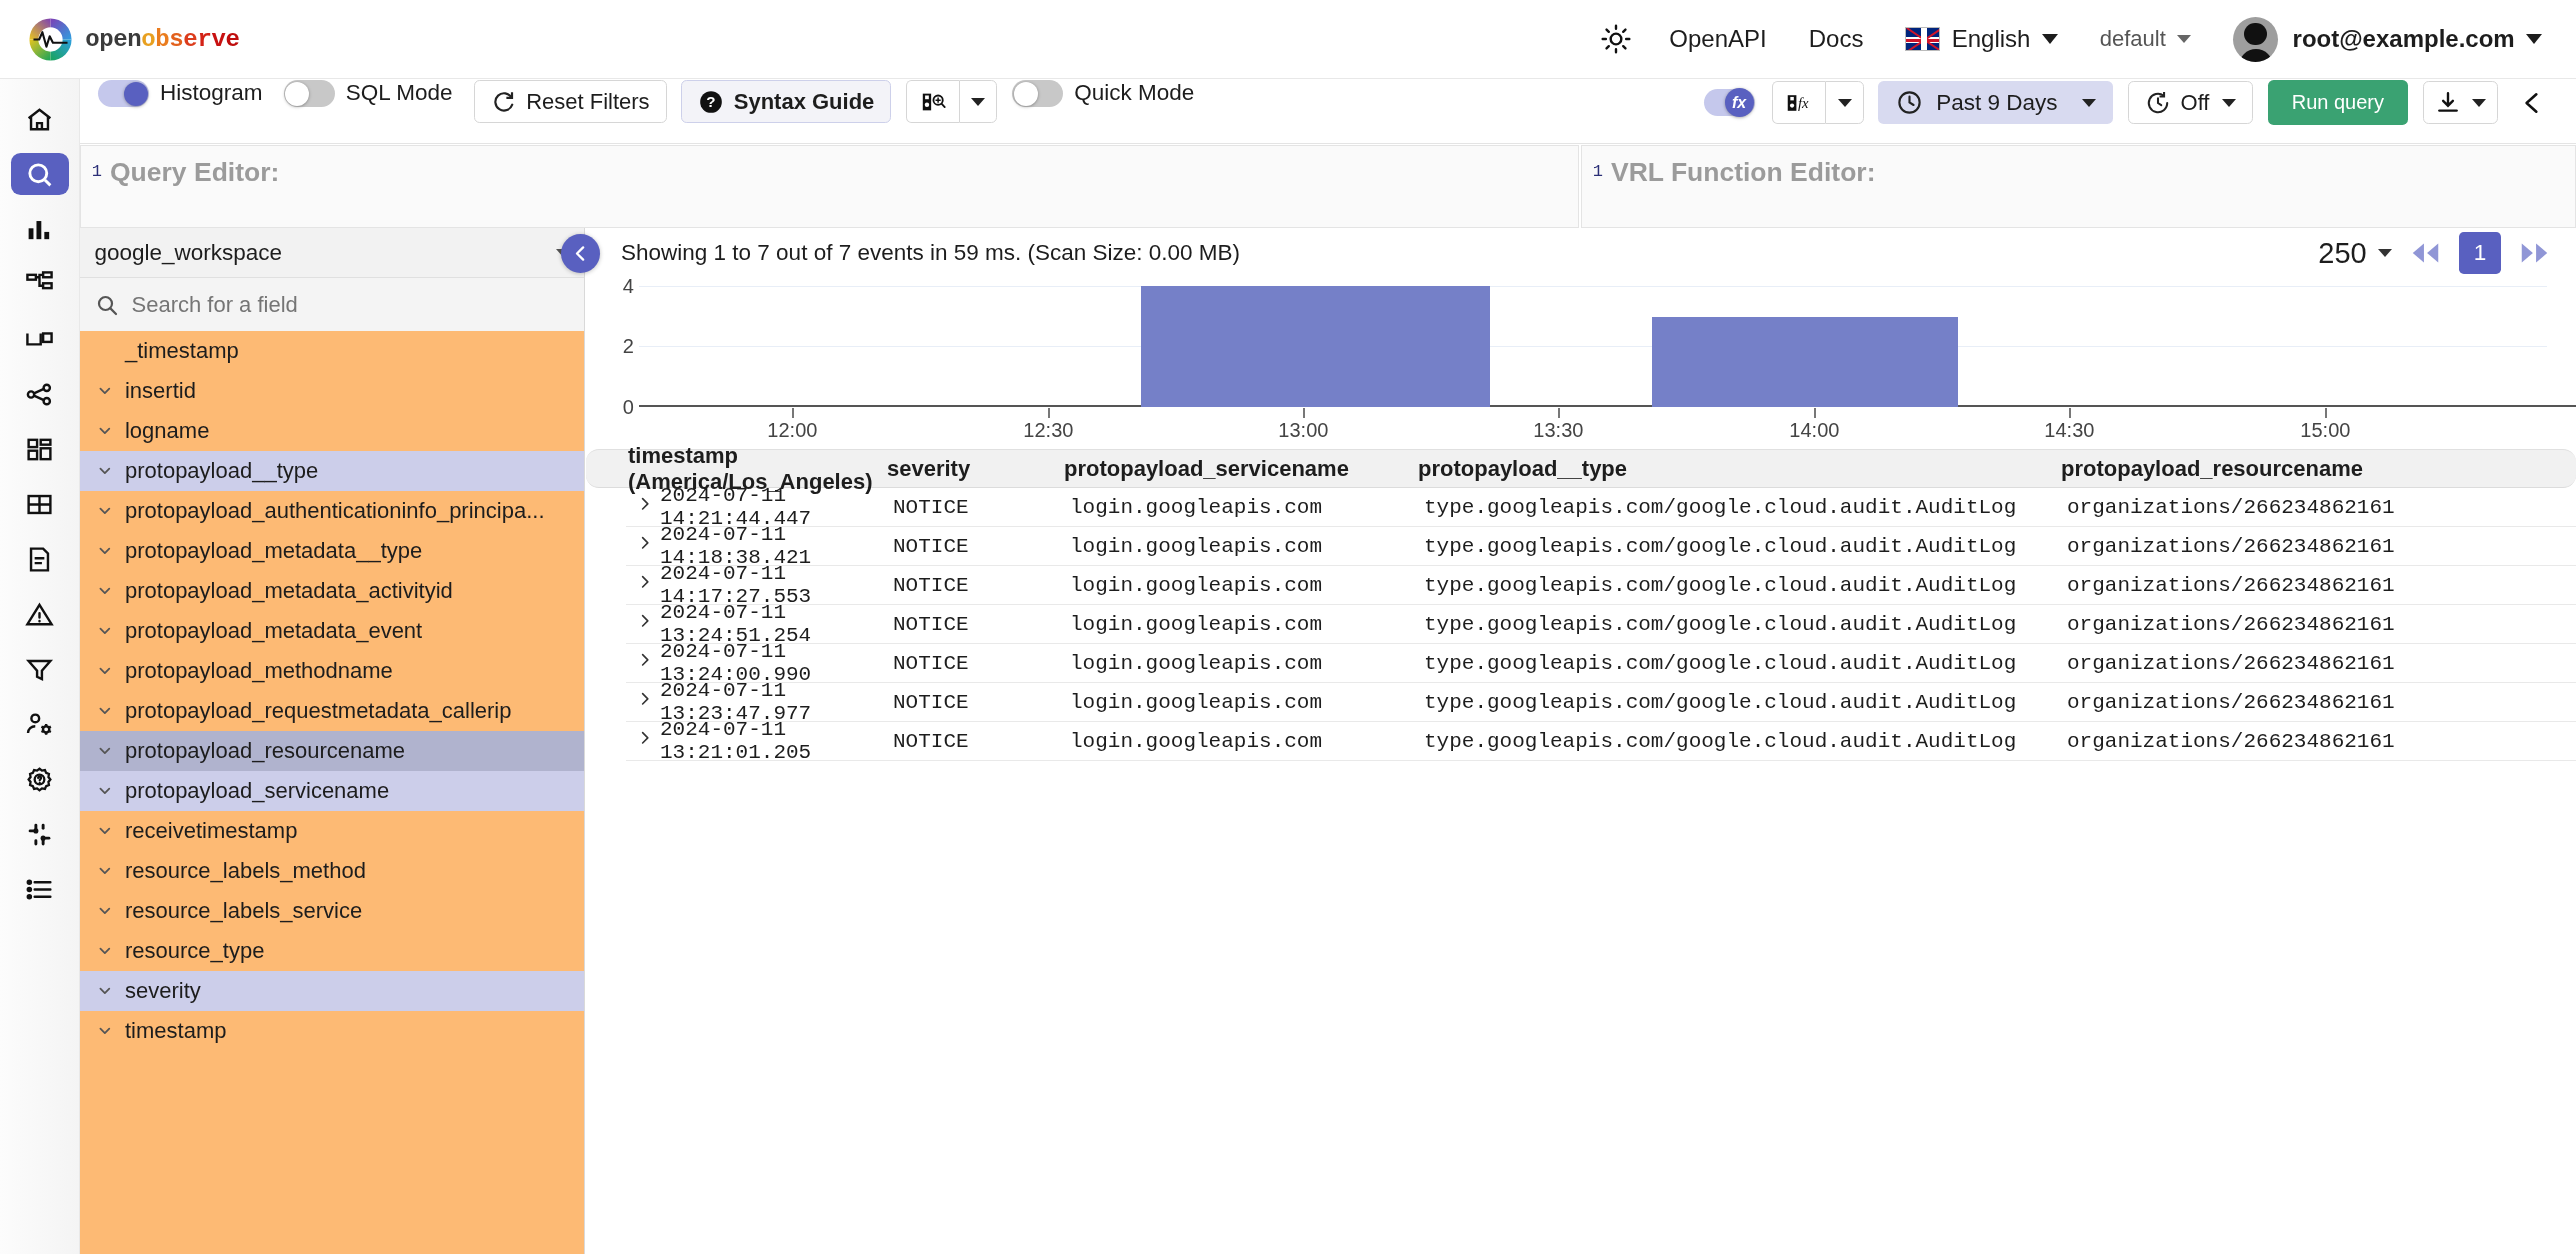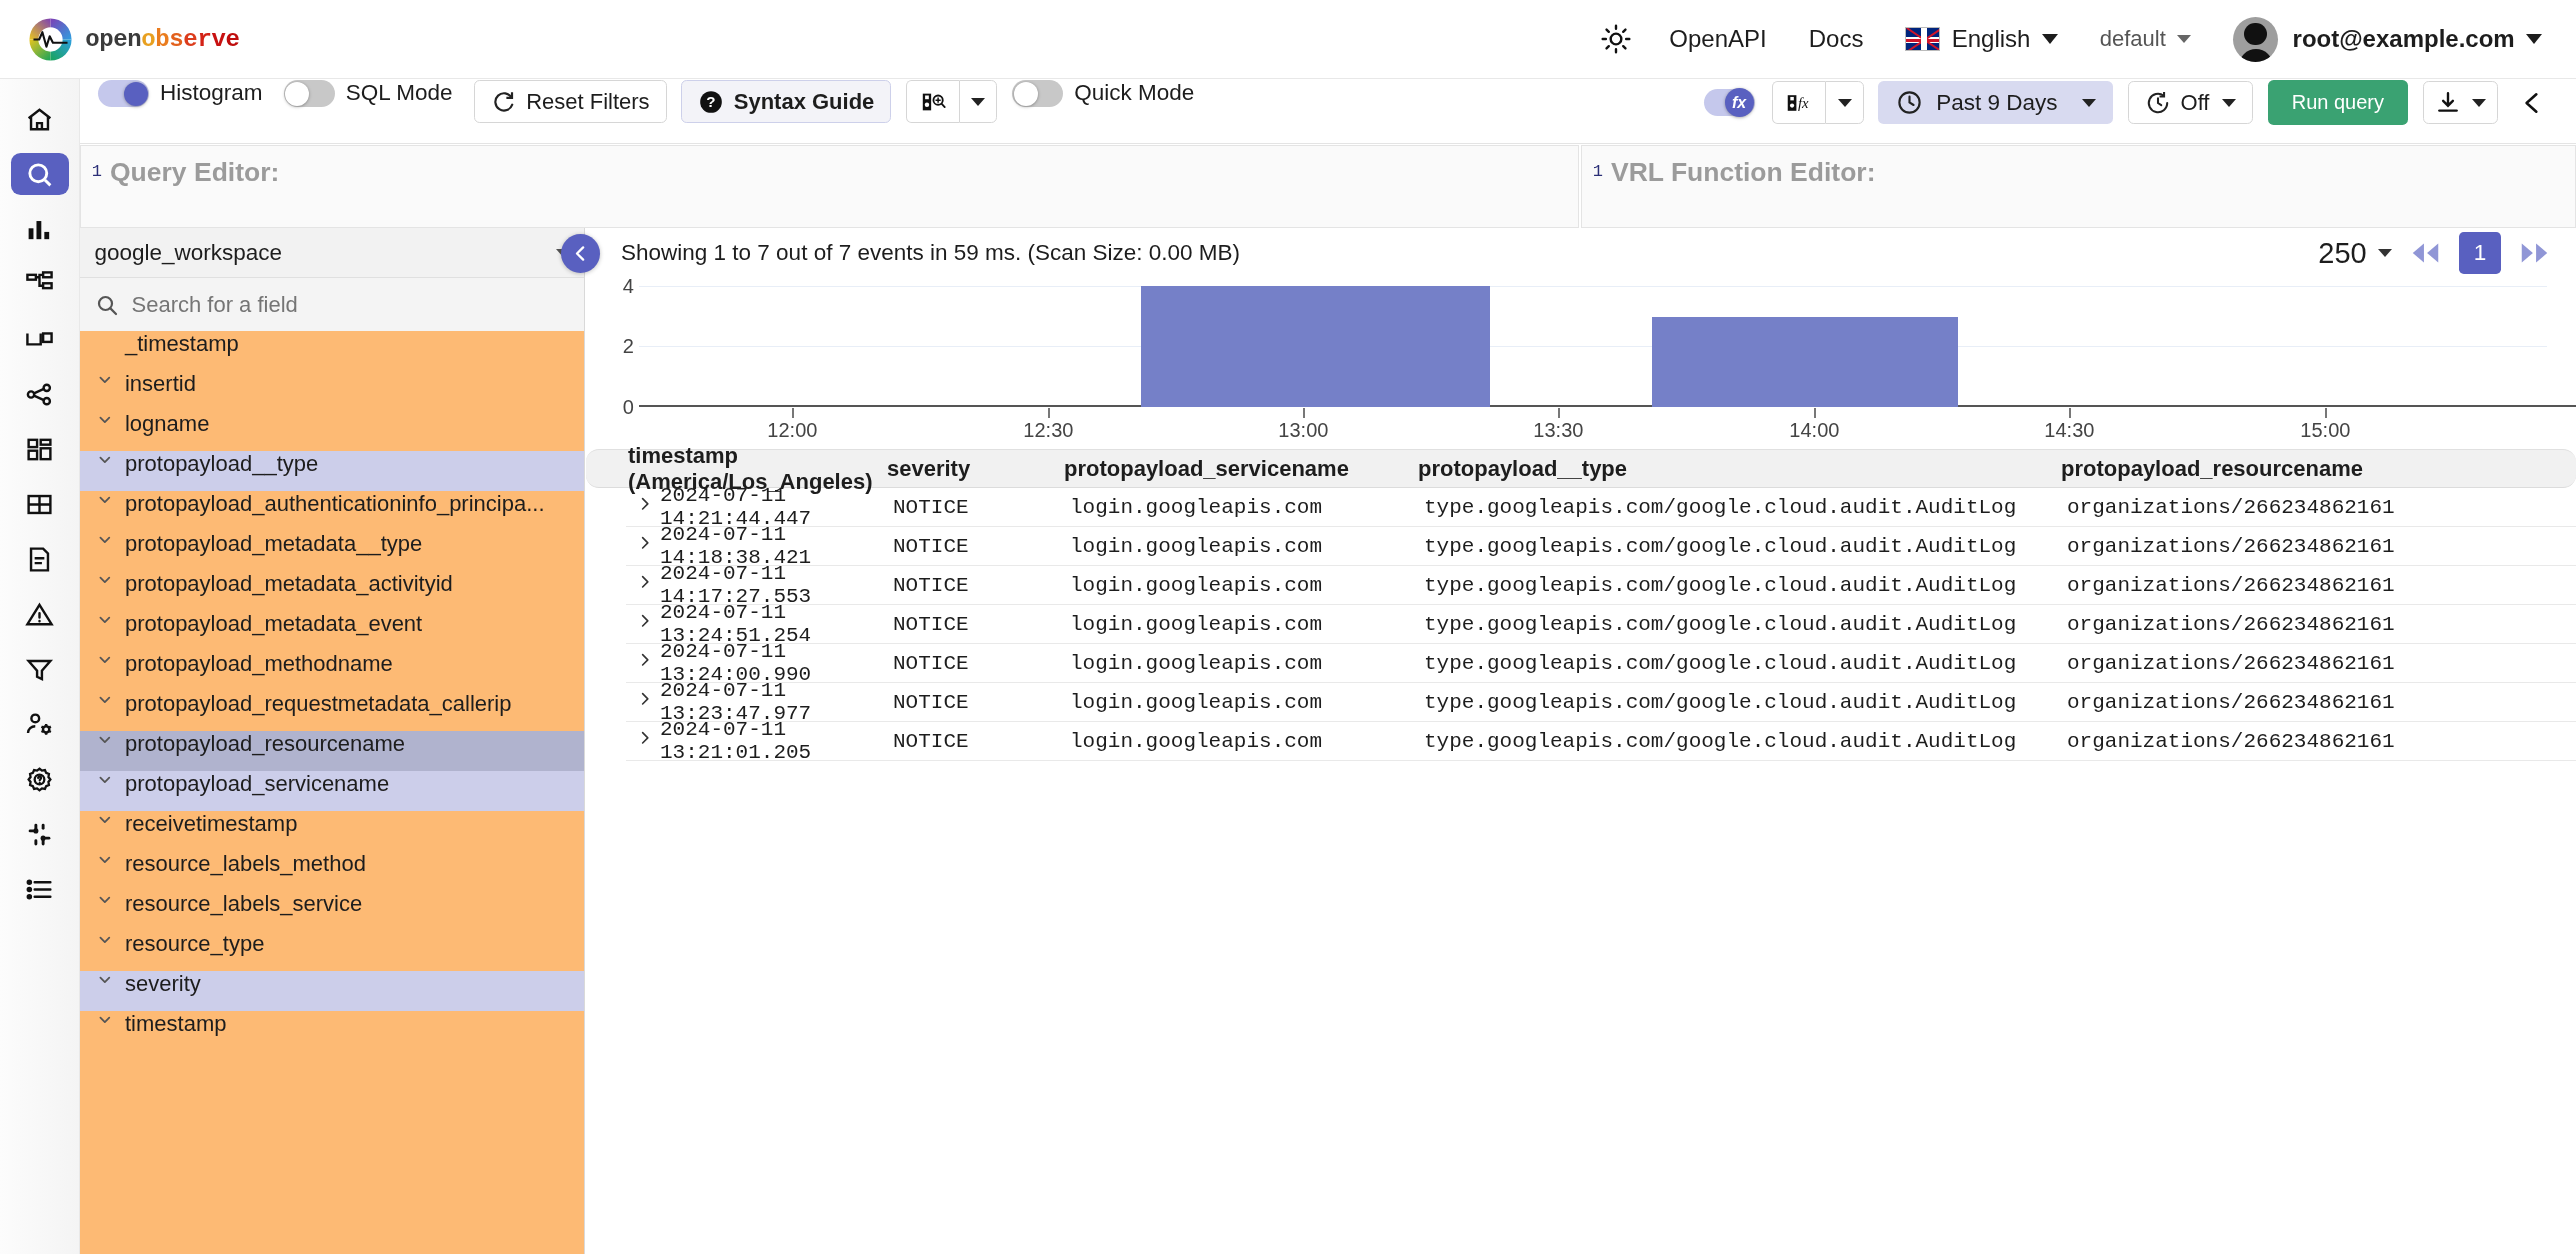--- a/index.html
+++ b/index.html
@@ -112,21 +112,21 @@
     padding: 0 14.5px; cursor: pointer; border-bottom: 0.8px solid #e0e0e0;
   }
   .stream-sel .name { font-size: 22.5px; }
   .search-row { height: 53px; background: #f4f4f4; display: flex; align-items: center; padding: 0 14.5px; gap: 13px; }
   .search-row input {
     border: none; background: transparent; outline: none; font-size: 22px; color: #6d6d6d; width: 386px;
     font-family: "Liberation Sans", sans-serif;
   }
   .field-list { height: 921px; overflow: hidden; }
   .field-row {
-    height: 40px; display: flex; padding-left: 16px; gap: 11.3px;
+    height: 40px; display: flex; align-items: center; padding-left: 16px; gap: 11.3px;
     font-size: 22px; cursor: pointer;
   }
   .field-row.hl { background: #ccceea; }
   .field-row.hover { background: #b0b3ce; }
   .chev { width: 17.7px; height: 17.7px; flex: none; color: #555; }
   .field-row.nochev { padding-left: 45px; }
 
   
   .results { position: absolute; left: 586px; top: 228px; width: 1990px; height: 1026px; background: #fff; }
   .res-bar { height: 50px; display: flex; align-items: center; padding-left: 35px; position: relative; }

